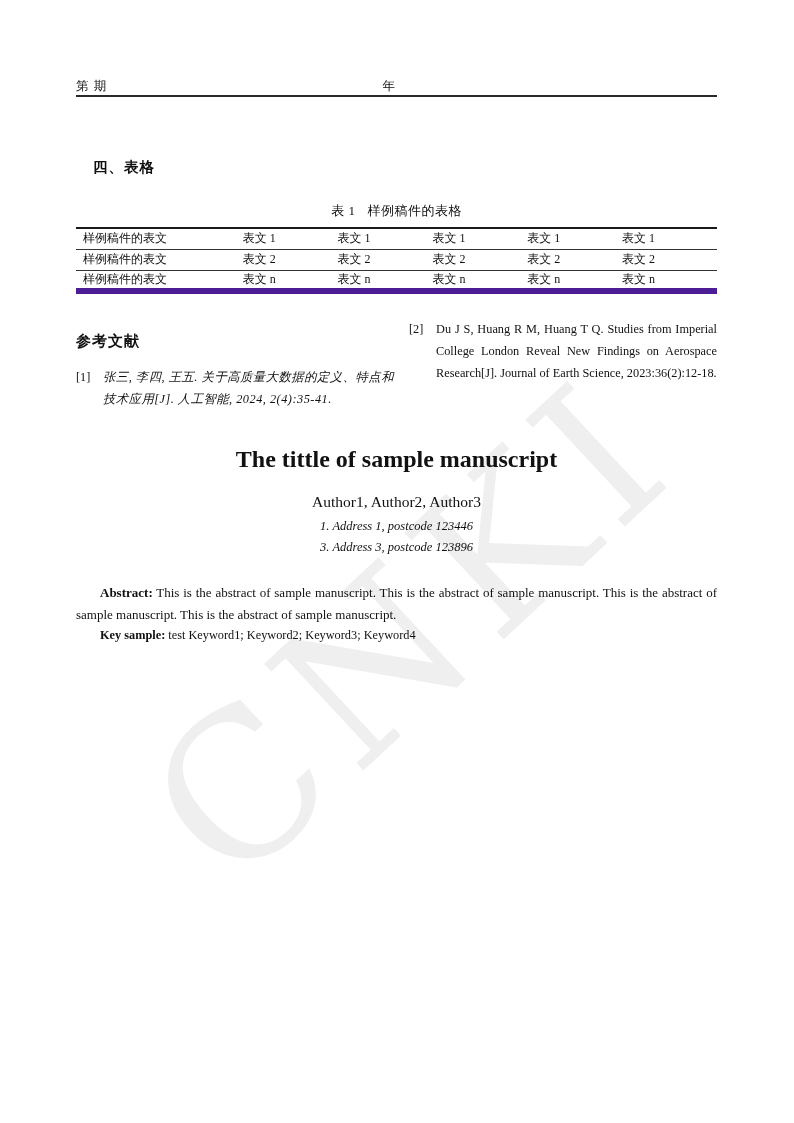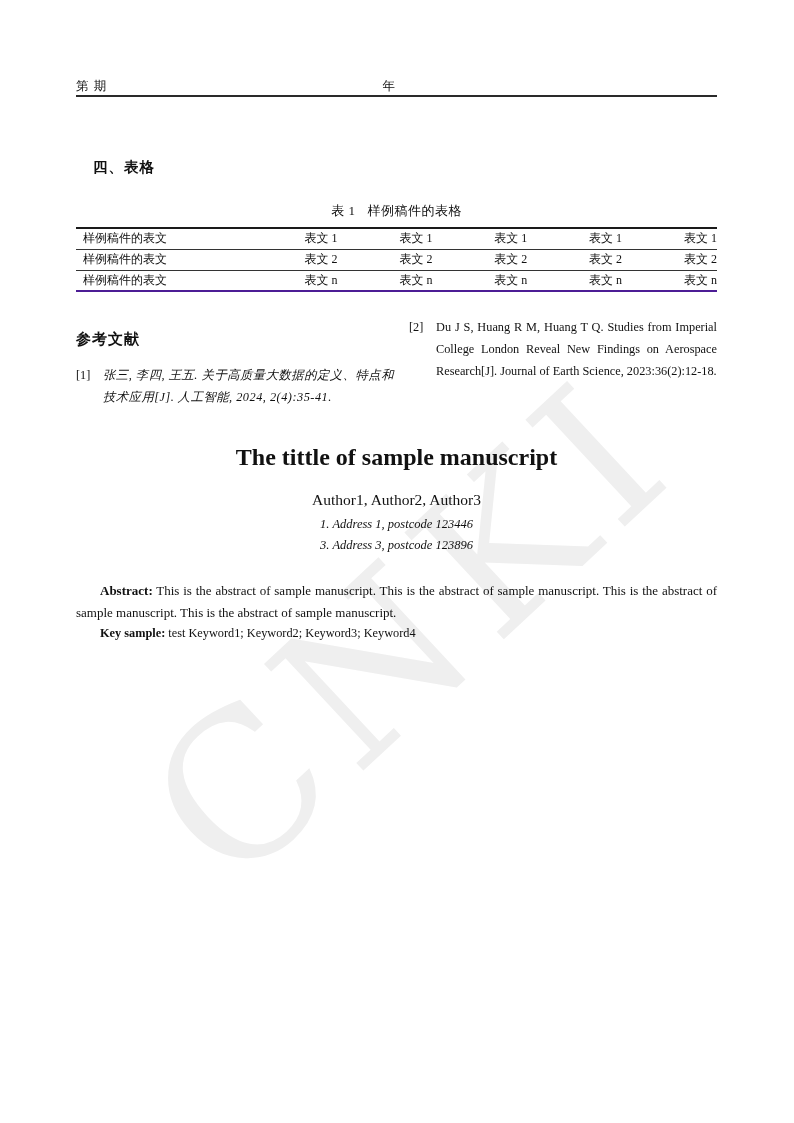--- a/index.html
+++ b/index.html
@@ -60,26 +60,26 @@
     letter-spacing: 0.5px;
   }
   .table-caption .cap-label { margin-right: 12px; }
 
   
   table.sample-table {
     margin-top: 7px;
     width: 100%;
     border-collapse: collapse;
     border-top: 2px solid #1a1a1a;
-    border-bottom: 2px solid #4c1d95;
+    border-bottom: 6px solid #4c1d95;
     font-size: 12px;
   }
   table.sample-table td {
     height: 21px;
-    text-align: right;
+    text-align: left;
     vertical-align: middle;
     border-bottom: 1px solid #333;
     padding: 0;
   }
   table.sample-table tr:last-child td { border-bottom: none; }
   table.sample-table td.row-label {
     text-align: left;
     padding-left: 7px;
     width: 26%;
   }

